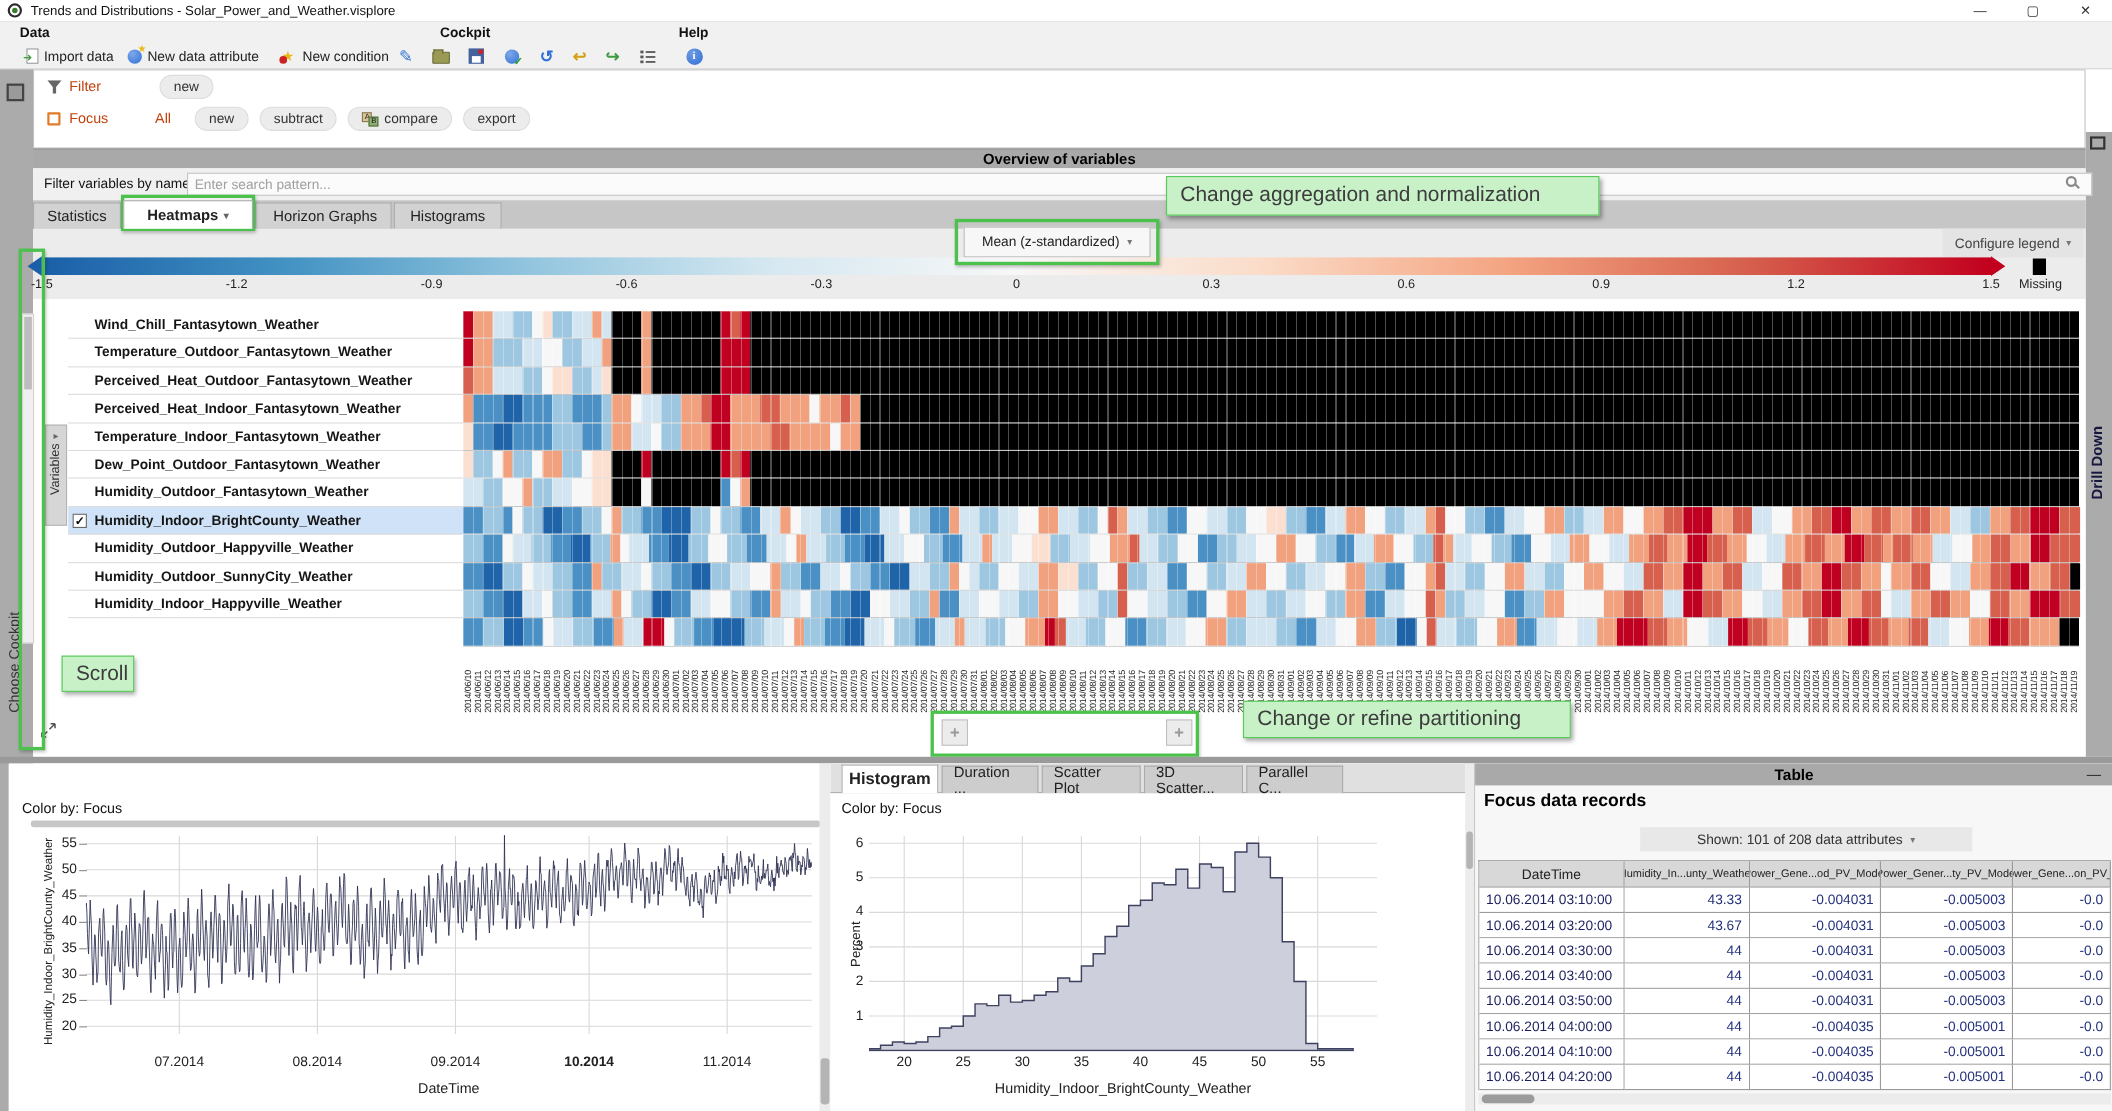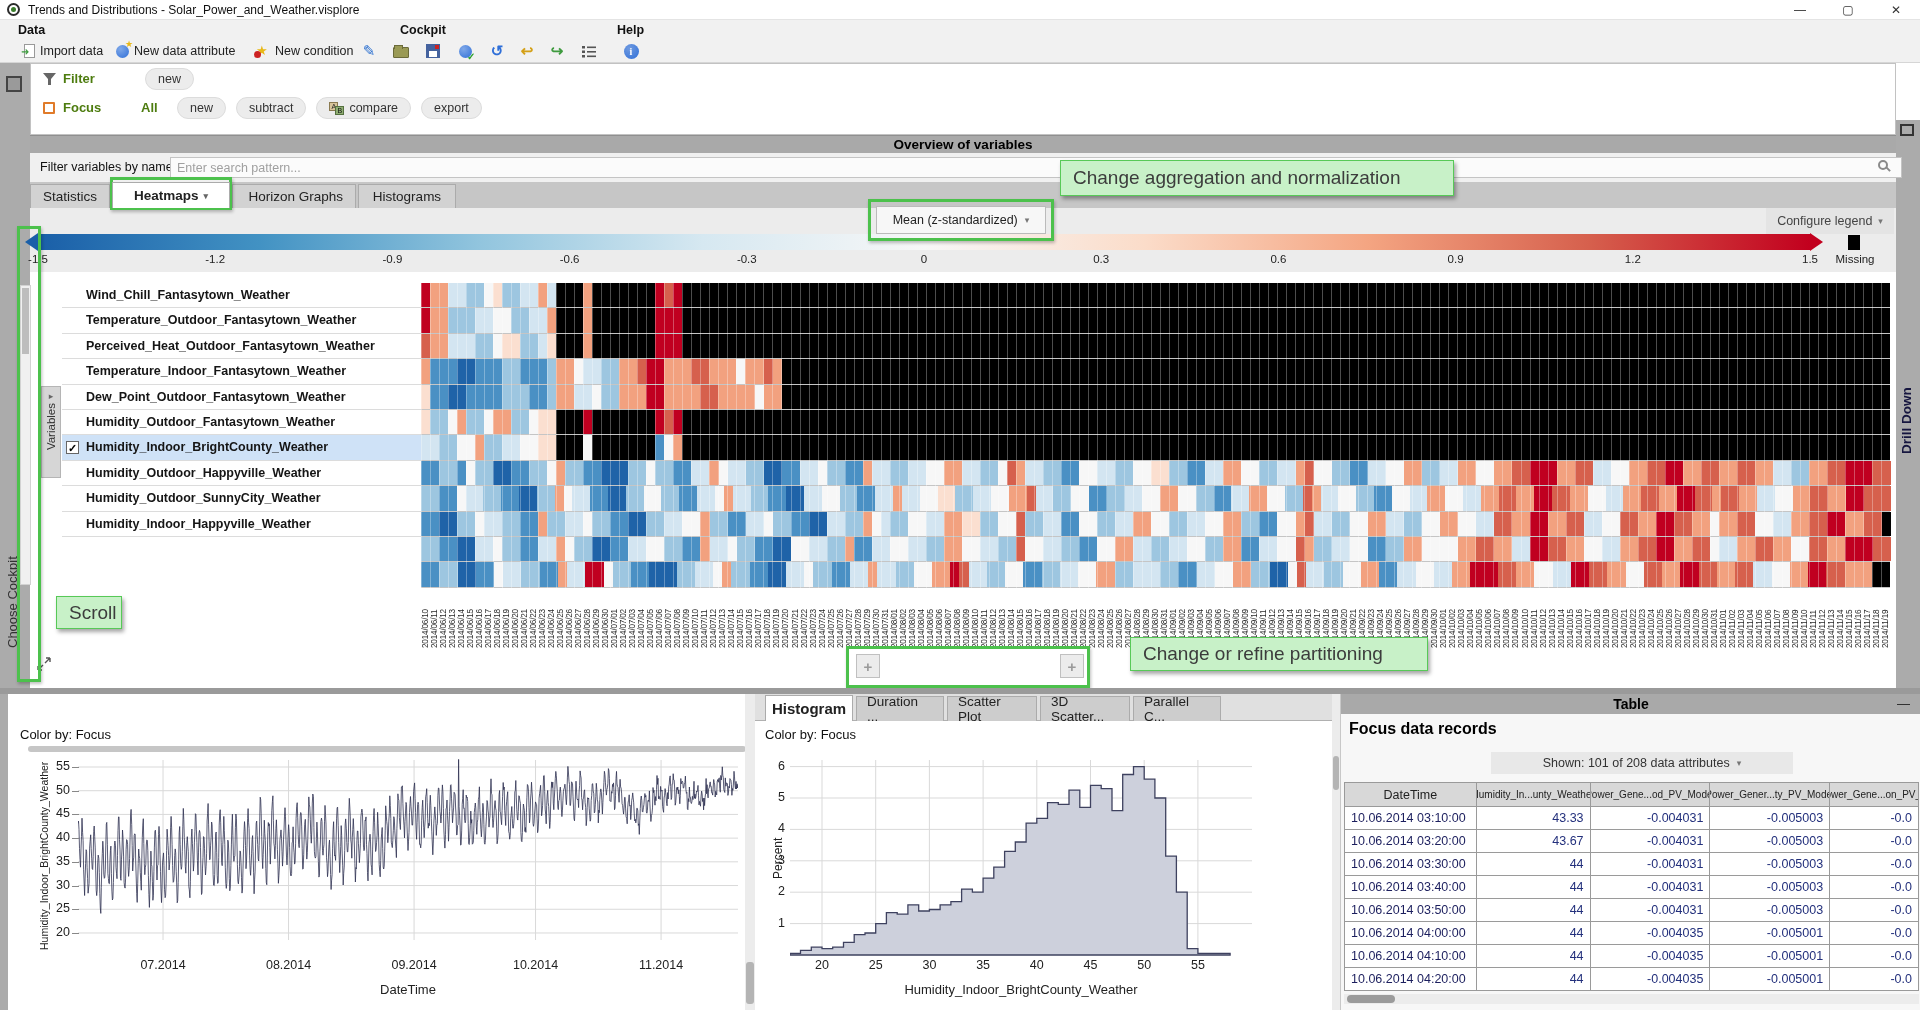--- a/index.html
+++ b/index.html
@@ -20,21 +20,21 @@
   .menubtn { top:21px; height:20px; display:flex; align-items:center; gap:5px; font-size:12.5px; color:#222; }
   .toolicon { top:21px; width:22px; height:20px; display:flex; align-items:center; justify-content:center; font-size:15px; }
 
   
   #leftstrip  { left:0; top:63px; width:30px; height:632px; background:#ababab; }
   #leftstrip2 { left:0; top:694px; width:8px; height:316px; background:#ababab; }
   #rightstrip { left:1896px; top:120px; width:24px; height:568px; background:#ababab; }
   #filterpanel { left:30px; top:63px; width:1866px; height:72px; background:#fff; border:1px solid #c2c2c2; }
   .pill { height:22px; border-radius:11px; background:#ececec; border:1px solid #dcdcdc; font-size:12.5px; color:#333;
           display:inline-flex; align-items:center; justify-content:center; padding:0 12px; }
-  .rowlabel { font-size:13px; color:#4d7c0f;font-weight:bold; }
+  .rowlabel { font-size:13px; color:#c2410c; }
 
   #overviewheader { left:30px; top:135px; width:1866px; height:18px; background:#a9a9a9; border-top:1px solid #8f8f8f;
                     text-align:center; font-size:13.5px; font-weight:bold; line-height:18px; color:#000; }
   #searchrow { left:30px; top:153px; width:1866px; height:29px; background:#f0f0f0; }
   #search-input { position:absolute; left:140px; top:4px; width:1732px; height:21px; border:1px solid #c4c4c4; background:#fbfbfb;
                   font-size:12.5px; padding:0 22px 0 6px; color:#333; font-family:"Liberation Sans",sans-serif; }
   #search-input::placeholder { color:#a0a0a0; }
   .mag { width:10px; height:10px; border:2px solid #8a8a8a; border-radius:50%; position:absolute; }
   .mag::after { content:""; position:absolute; width:6px; height:2px; background:#8a8a8a; transform:rotate(45deg); right:-5px; bottom:-2px; }
 
@@ -320,20 +320,21 @@
   <div id="vscroll-thumb"></div>
 </div>
 <div id="variables-tab" class="abs">
   <span style="font-size:9px;color:#666">▸</span>
   <span class="vtext">Variables</span>
 </div>
 <div id="varnames" class="abs">
     <div class="varrow"><span>Wind_Chill_Fantasytown_Weather</span></div>
     <div class="varrow"><span>Temperature_Outdoor_Fantasytown_Weather</span></div>
     <div class="varrow"><span>Perceived_Heat_Outdoor_Fantasytown_Weather</span></div>
+    <div class="varrow"><span>Perceived_Heat_Indoor_Fantasytown_Weather</span></div>
     <div class="varrow"><span>Temperature_Indoor_Fantasytown_Weather</span></div>
     <div class="varrow"><span>Dew_Point_Outdoor_Fantasytown_Weather</span></div>
     <div class="varrow"><span>Humidity_Outdoor_Fantasytown_Weather</span></div>
     <div class="varrow selected"><span class="cbx">✓</span><span>Humidity_Indoor_BrightCounty_Weather</span></div>
     <div class="varrow"><span>Humidity_Outdoor_Happyville_Weather</span></div>
     <div class="varrow"><span>Humidity_Outdoor_SunnyCity_Weather</span></div>
     <div class="varrow"><span>Humidity_Indoor_Happyville_Weather</span></div>
   </div>
 <div id="heatgrid" class="abs">
     <div class="hrow">
@@ -1135,21 +1136,21 @@
       <div class="ytickdash" style="left: 64px; top: 191.55px;"></div>
       <div class="ticklabel" style="left: 36px; width: 26px; text-align: right; top: 207.26px;">25</div>
       <div class="ytickdash" style="left: 64px; top: 215.26px;"></div>
       <div class="ticklabel" style="left: 36px; width: 26px; text-align: right; top: 230.97px;">20</div>
       <div class="ytickdash" style="left: 64px; top: 238.97px;"></div>
     </div>
   <div id="ts-xticks">
       <div class="ticklabel" style="left: 125.031px; width: 60px; text-align: center; top: 264px;">07.2014</div>
       <div class="ticklabel" style="left: 250.552px; width: 60px; text-align: center; top: 264px;">08.2014</div>
       <div class="ticklabel" style="left: 376.074px; width: 60px; text-align: center; top: 264px;">09.2014</div>
-      <div class="ticklabel" style="left: 497.546px; width: 60px; text-align: center; top: 264px;">10.2014</div>
+      <div class="ticklabel" style="left: 497.546px; width: 60px; text-align: center; top: 264px; font-weight: bold;">10.2014</div>
       <div class="ticklabel" style="left: 623.067px; width: 60px; text-align: center; top: 264px;">11.2014</div>
     </div>
   <div class="ticklabel" style="left:340px;top:288px;width:120px;text-align:center;font-size:13px">DateTime</div>
 </div>
 <div id="ts-scroll" class="abs">
     <div id="ts-scroll-thumb"></div>
   </div>
 
 <div id="hist-panel" class="abs panel">
   <div class="ptabbar" id="hist-tabbar">

